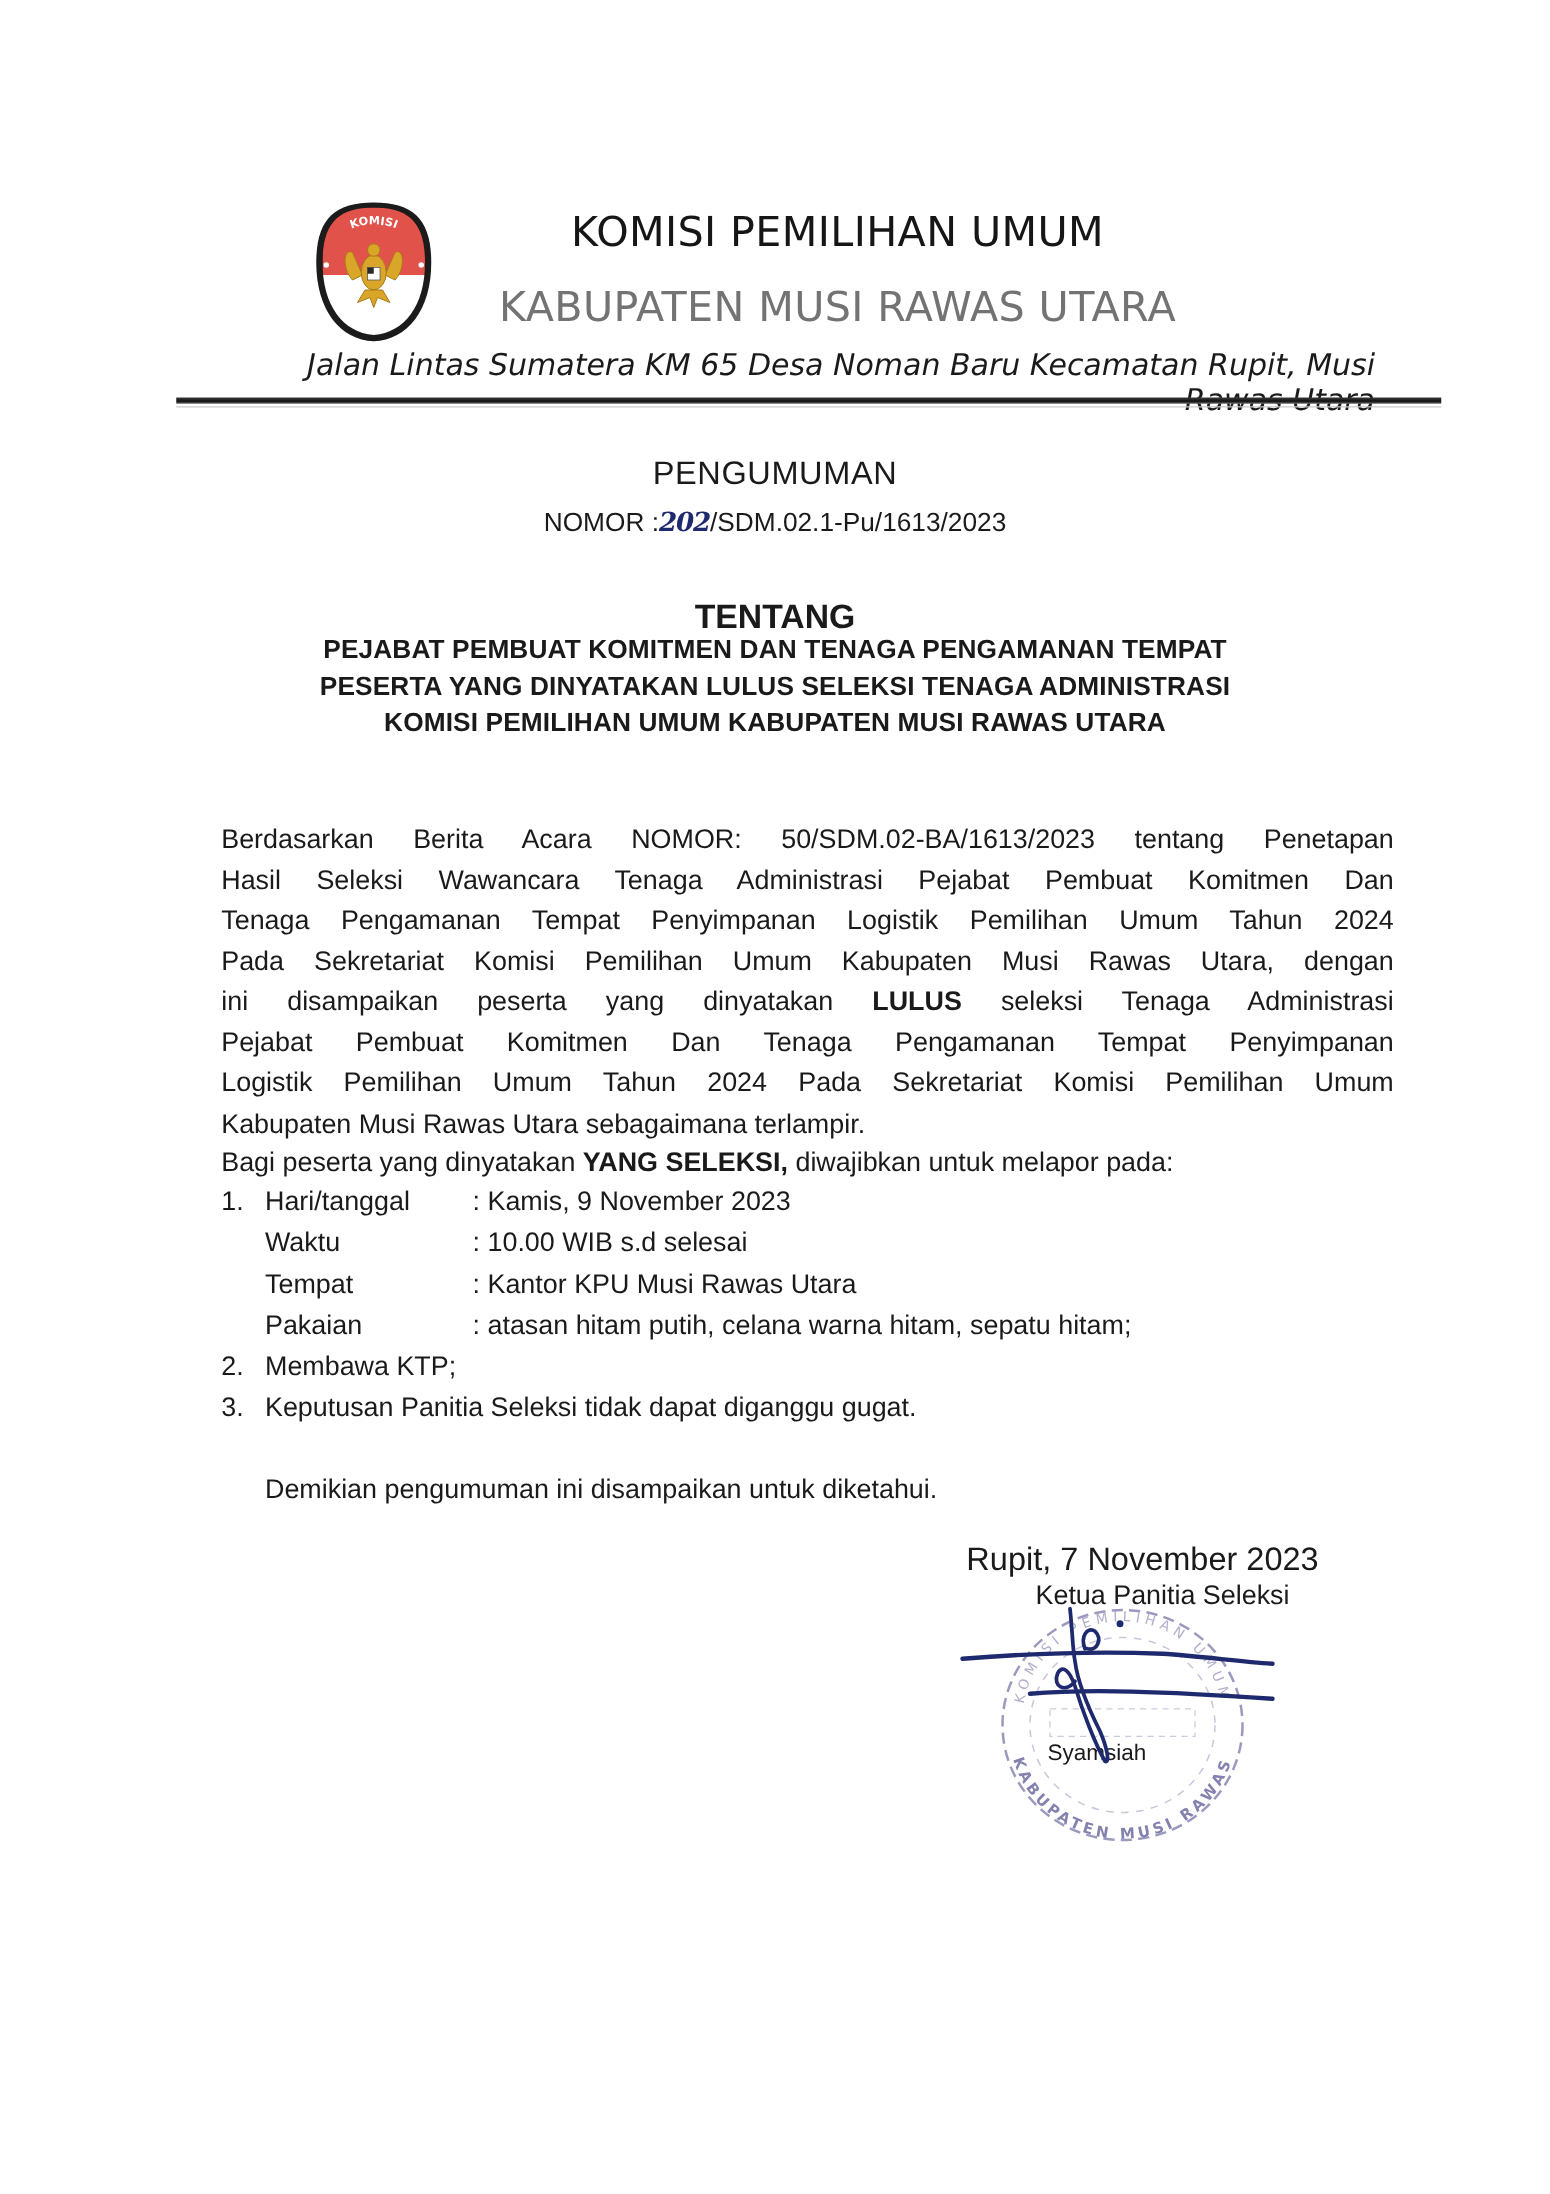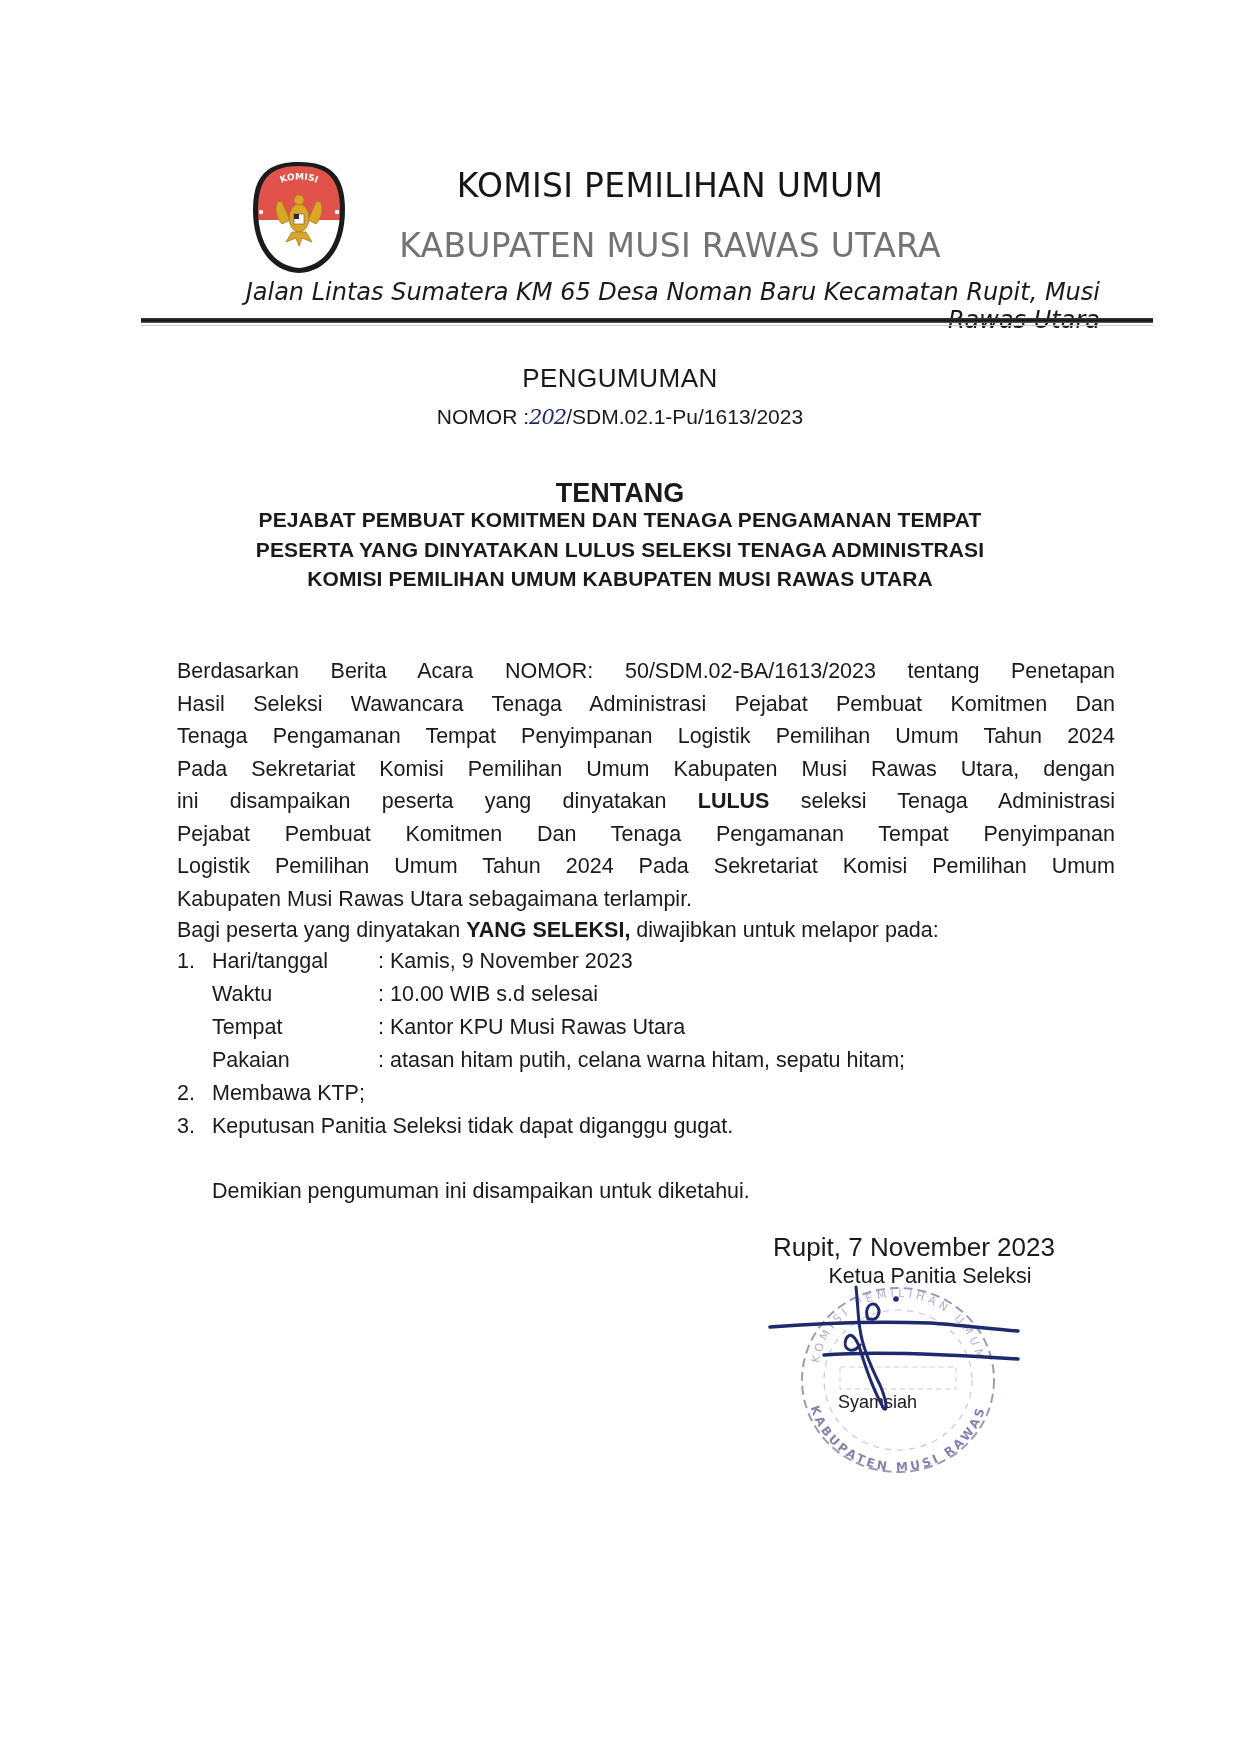--- a/index.html
+++ b/index.html
@@ -12,21 +12,21 @@
   .logo { left: 252px; top: 160px; width: 94px; height: 114px; }
   .org-line1 { left: 300px; top: 166px; width: 740px; text-align: center; font-family: "DejaVu Sans", sans-serif; font-size: 33px; letter-spacing: 0.3px; color: #161616; }
   .org-line2 { left: 300px; top: 226px; width: 740px; text-align: center; font-family: "DejaVu Sans", sans-serif; font-size: 33px; letter-spacing: 0.3px; color: #737373; }
   .address { left: 200px; top: 278px; width: 900px; text-align: right; font-family: "DejaVu Sans", sans-serif; font-size: 24px; color: #1a1a1a; font-style: italic; }
   .rule { left: 141px; top: 318px; width: 1012px; height: 5px; background: linear-gradient(#3a3a3a, #111 60%, #6a6a6a); }
   .rule-thin { left: 141px; top: 325px; width: 1012px; height: 1px; background: #c9c9c9; }
 
   
   .title { left: 0; top: 363px; width: 1240px; text-align: center; font-size: 26px; letter-spacing: 0.5px; }
   .nomor { left: 0; top: 405px; width: 1240px; text-align: center; font-size: 21px; }
-  .nomor .hand { font-family: "DejaVu Serif", serif; font-style: italic; font-weight: normal; color: #1f2a6e; letter-spacing: -1px; }
+  .nomor .hand { font-family: "DejaVu Serif", serif; font-style: italic; font-weight: bold; color: #1f2a6e; letter-spacing: -1px; }
 
   .tentang { left: 0; top: 478px; width: 1240px; text-align: center; font-size: 27px; font-weight: bold; line-height: 30px; }
   .subject { left: 130px; top: 505px; width: 980px; text-align: center; font-size: 21px; font-weight: bold; line-height: 29.5px; letter-spacing: 0.1px; }
   .subject div { white-space: nowrap; }
 
   
   .para { left: 177px; top: 655px; width: 938px; font-size: 21.5px; line-height: 32.5px; text-align: justify; text-align-last: auto; }
   .para .ln { display: block; text-align: justify; text-align-last: justify; white-space: normal; }
   .para .ln.last { text-align-last: left; }
   .para b { font-weight: bold; }

